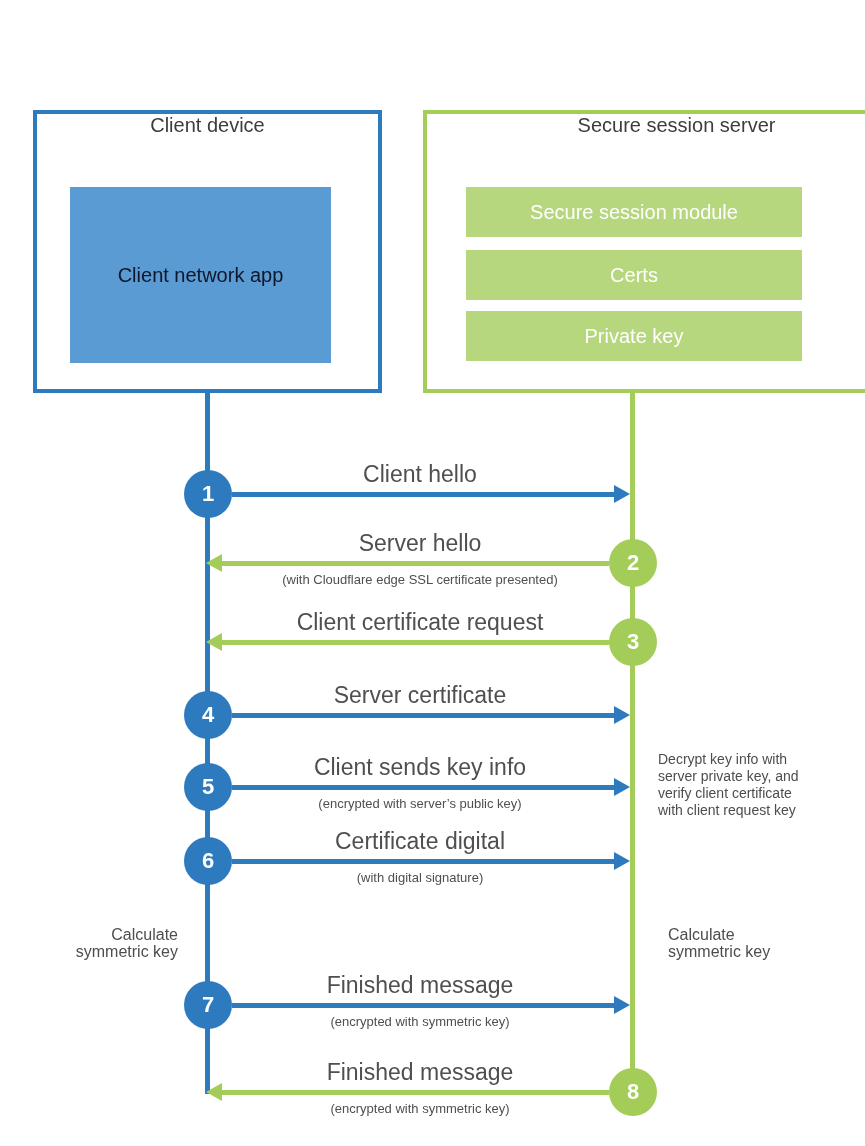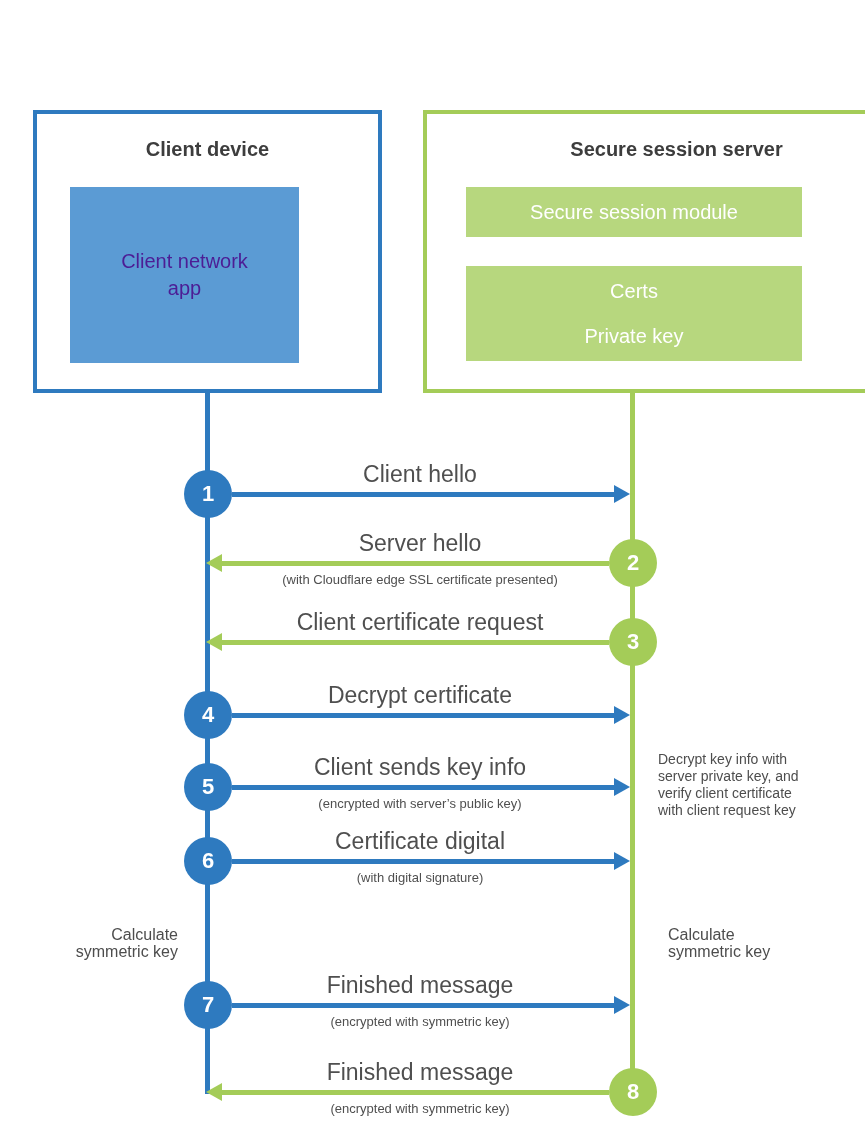--- a/index.html
+++ b/index.html
@@ -6,27 +6,27 @@
   body{font-family:"Liberation Sans","DejaVu Sans",sans-serif;}
   .canvas{position:relative;width:865px;height:1146px;background:#ffffff;overflow:hidden;}
   .abs{position:absolute;}
 
   .page-title{left:30px;top:16px;font-size:28px;font-weight:300;color:#595959;letter-spacing:.2px;}
 
   
   .entity-box{box-sizing:border-box;top:110px;height:283px;background:#ffffff;}
   .client-box{left:33px;width:349px;border:4px solid #2e7abf;}
   .server-box{left:423px;width:507px;border:4px solid #a4cc58;}
-  .entity-title{display:block;margin-top:24px;text-align:center;font-size:20px;font-weight:bold;color:#3d3d3d;}
-  .client-app{left:33px;top:73px;width:229px;height:176px;background:#5b9bd4;color:#4c1d95;
+  .entity-title{display:block;text-align:center;font-size:20px;font-weight:normal;color:#3d3d3d;}
+  .client-app{left:33px;top:73px;width:261px;height:176px;background:#5b9bd4;color:#0f172a;
               display:flex;align-items:center;justify-content:center;text-align:center;
               font-size:20px;line-height:1.35;padding:0 40px;box-sizing:border-box;}
   .server-bar{left:39px;width:336px;height:50px;background:#b7d77e;color:#ffffff;
               text-align:center;line-height:50px;font-size:20px;}
-  .bar-1{top:73px;} .bar-2{top:152px;} .bar-3{top:197px;}
+  .bar-1{top:73px;} .bar-2{top:136px;} .bar-3{top:197px;}
 
   
   .lifeline{top:393px;width:5px;height:701px;}
   .blue-line{left:205px;background:#2e7abf;}
   .green-line{left:630px;background:#a4cc58;}
 
   
   .r1{--cy:494;} .r2{--cy:563;} .r3{--cy:642;} .r4{--cy:715;}
   .r5{--cy:787;} .r6{--cy:861;} .r7{--cy:1005;} .r8{--cy:1092;}
   .msg-label{left:208px;width:424px;top:calc(var(--cy)*1px - 31px);text-align:center;
@@ -88,21 +88,21 @@
   </div>
 
   <div class="r3">
     <div class="abs msg-label">Client certificate request</div>
     <div class="abs arrow-line green"></div>
     <div class="abs arrow-head left"></div>
     <div class="abs step-circle green">3</div>
   </div>
 
   <div class="r4">
-    <div class="abs msg-label">Decrypt certificate</div>
+    <div class="abs msg-label">Server certificate</div>
     <div class="abs arrow-line blue"></div>
     <div class="abs arrow-head right"></div>
     <div class="abs step-circle blue">4</div>
   </div>
 
   <div class="r5">
     <div class="abs msg-label">Client sends key info</div>
     <div class="abs msg-sub">(encrypted with server’s public key)</div>
     <div class="abs arrow-line blue"></div>
     <div class="abs arrow-head right"></div>

